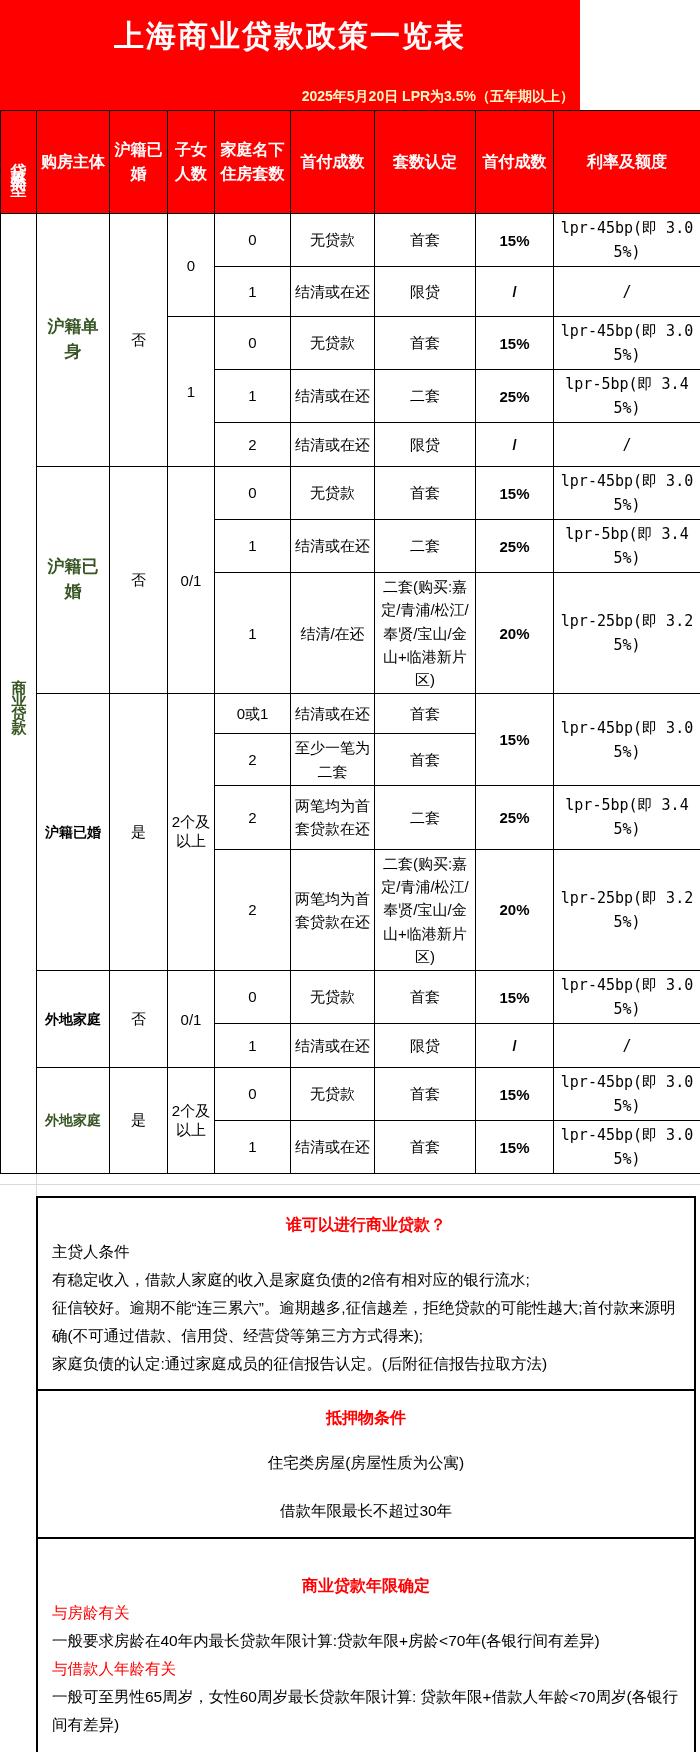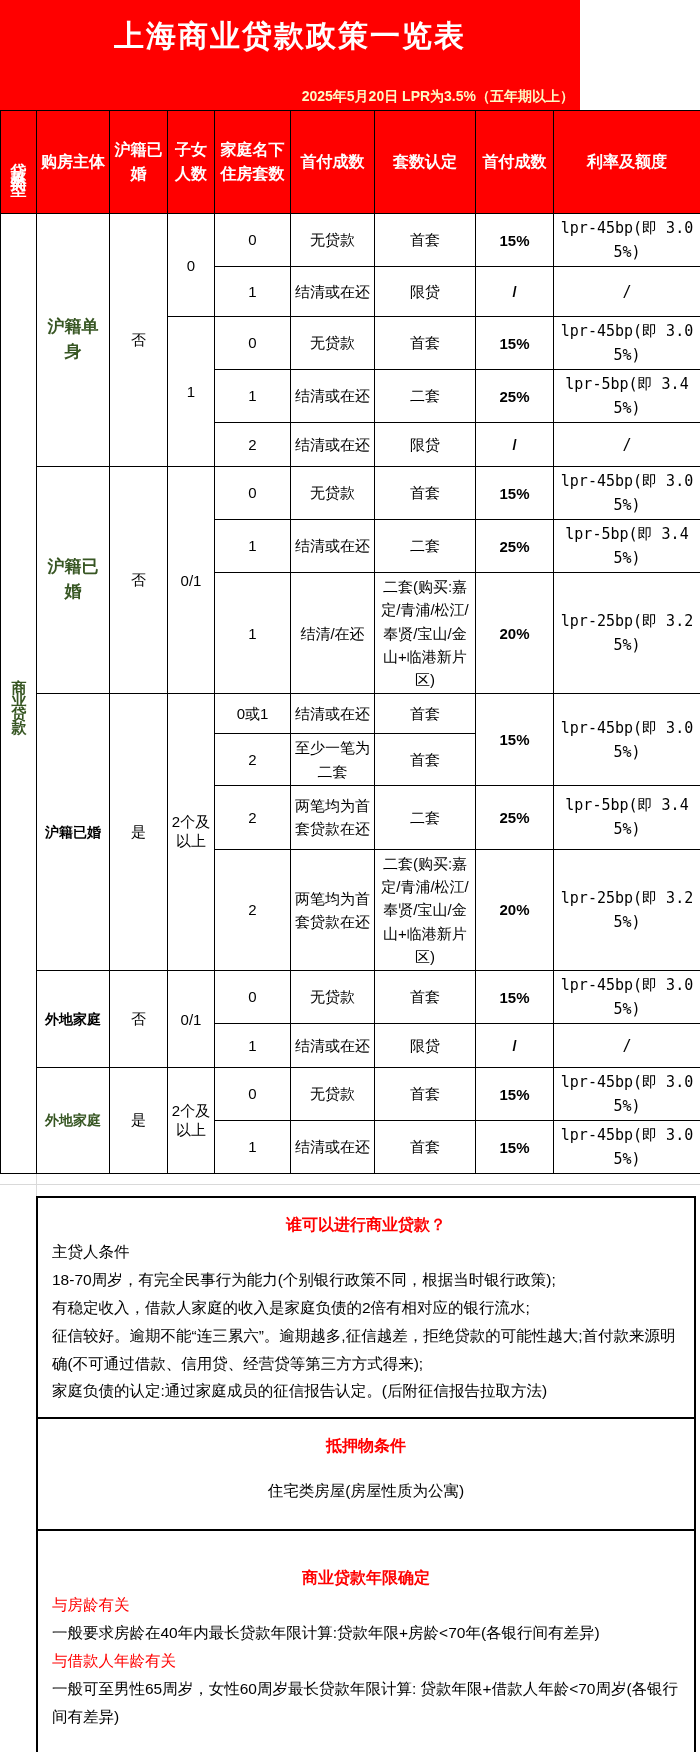--- a/index.html
+++ b/index.html
@@ -264,29 +264,29 @@
 <div class="grid-gap">
   <div class="line"></div>
   <div class="vline"></div>
 </div>
 
 <div class="panels">
 
   <div class="panel p1">
     <div class="panel-title">谁可以进行商业贷款？</div>
     <div class="panel-line left">主贷人条件</div>
-    <div class="panel-line left">18-70周岁，有完全民事行为能力(个别银行政策不同，根据当时银行政策);</div>
     <div class="panel-line left">有稳定收入，借款人家庭的收入是家庭负债的2倍有相对应的银行流水;</div>
     <div class="panel-line left">征信较好。逾期不能“连三累六”。逾期越多,征信越差，拒绝贷款的可能性越大;首付款来源明确(不可通过借款、信用贷、经营贷等第三方方式得来);</div>
     <div class="panel-line left">家庭负债的认定:通过家庭成员的征信报告认定。(后附征信报告拉取方法)</div>
   </div>
 
   <div class="panel p2">
     <div class="panel-title">抵押物条件</div>
     <div class="panel-line center">住宅类房屋(房屋性质为公寓)</div>
+    <div class="panel-line center">借款年限最长不超过30年</div>
   </div>
 
   <div class="panel p3">
     <div class="panel-title">商业贷款年限确定</div>
     <div class="panel-line left red">与房龄有关</div>
     <div class="panel-line left">一般要求房龄在40年内最长贷款年限计算:贷款年限+房龄&lt;70年(各银行间有差异)</div>
     <div class="panel-line left red">与借款人年龄有关</div>
     <div class="panel-line left">一般可至男性65周岁，女性60周岁最长贷款年限计算: 贷款年限+借款人年龄&lt;70周岁(各银行间有差异)</div>
     <div class="panel-line center">最长不超过30年(住宅)、非居住用房最长贷款年限10年</div>
   </div>

